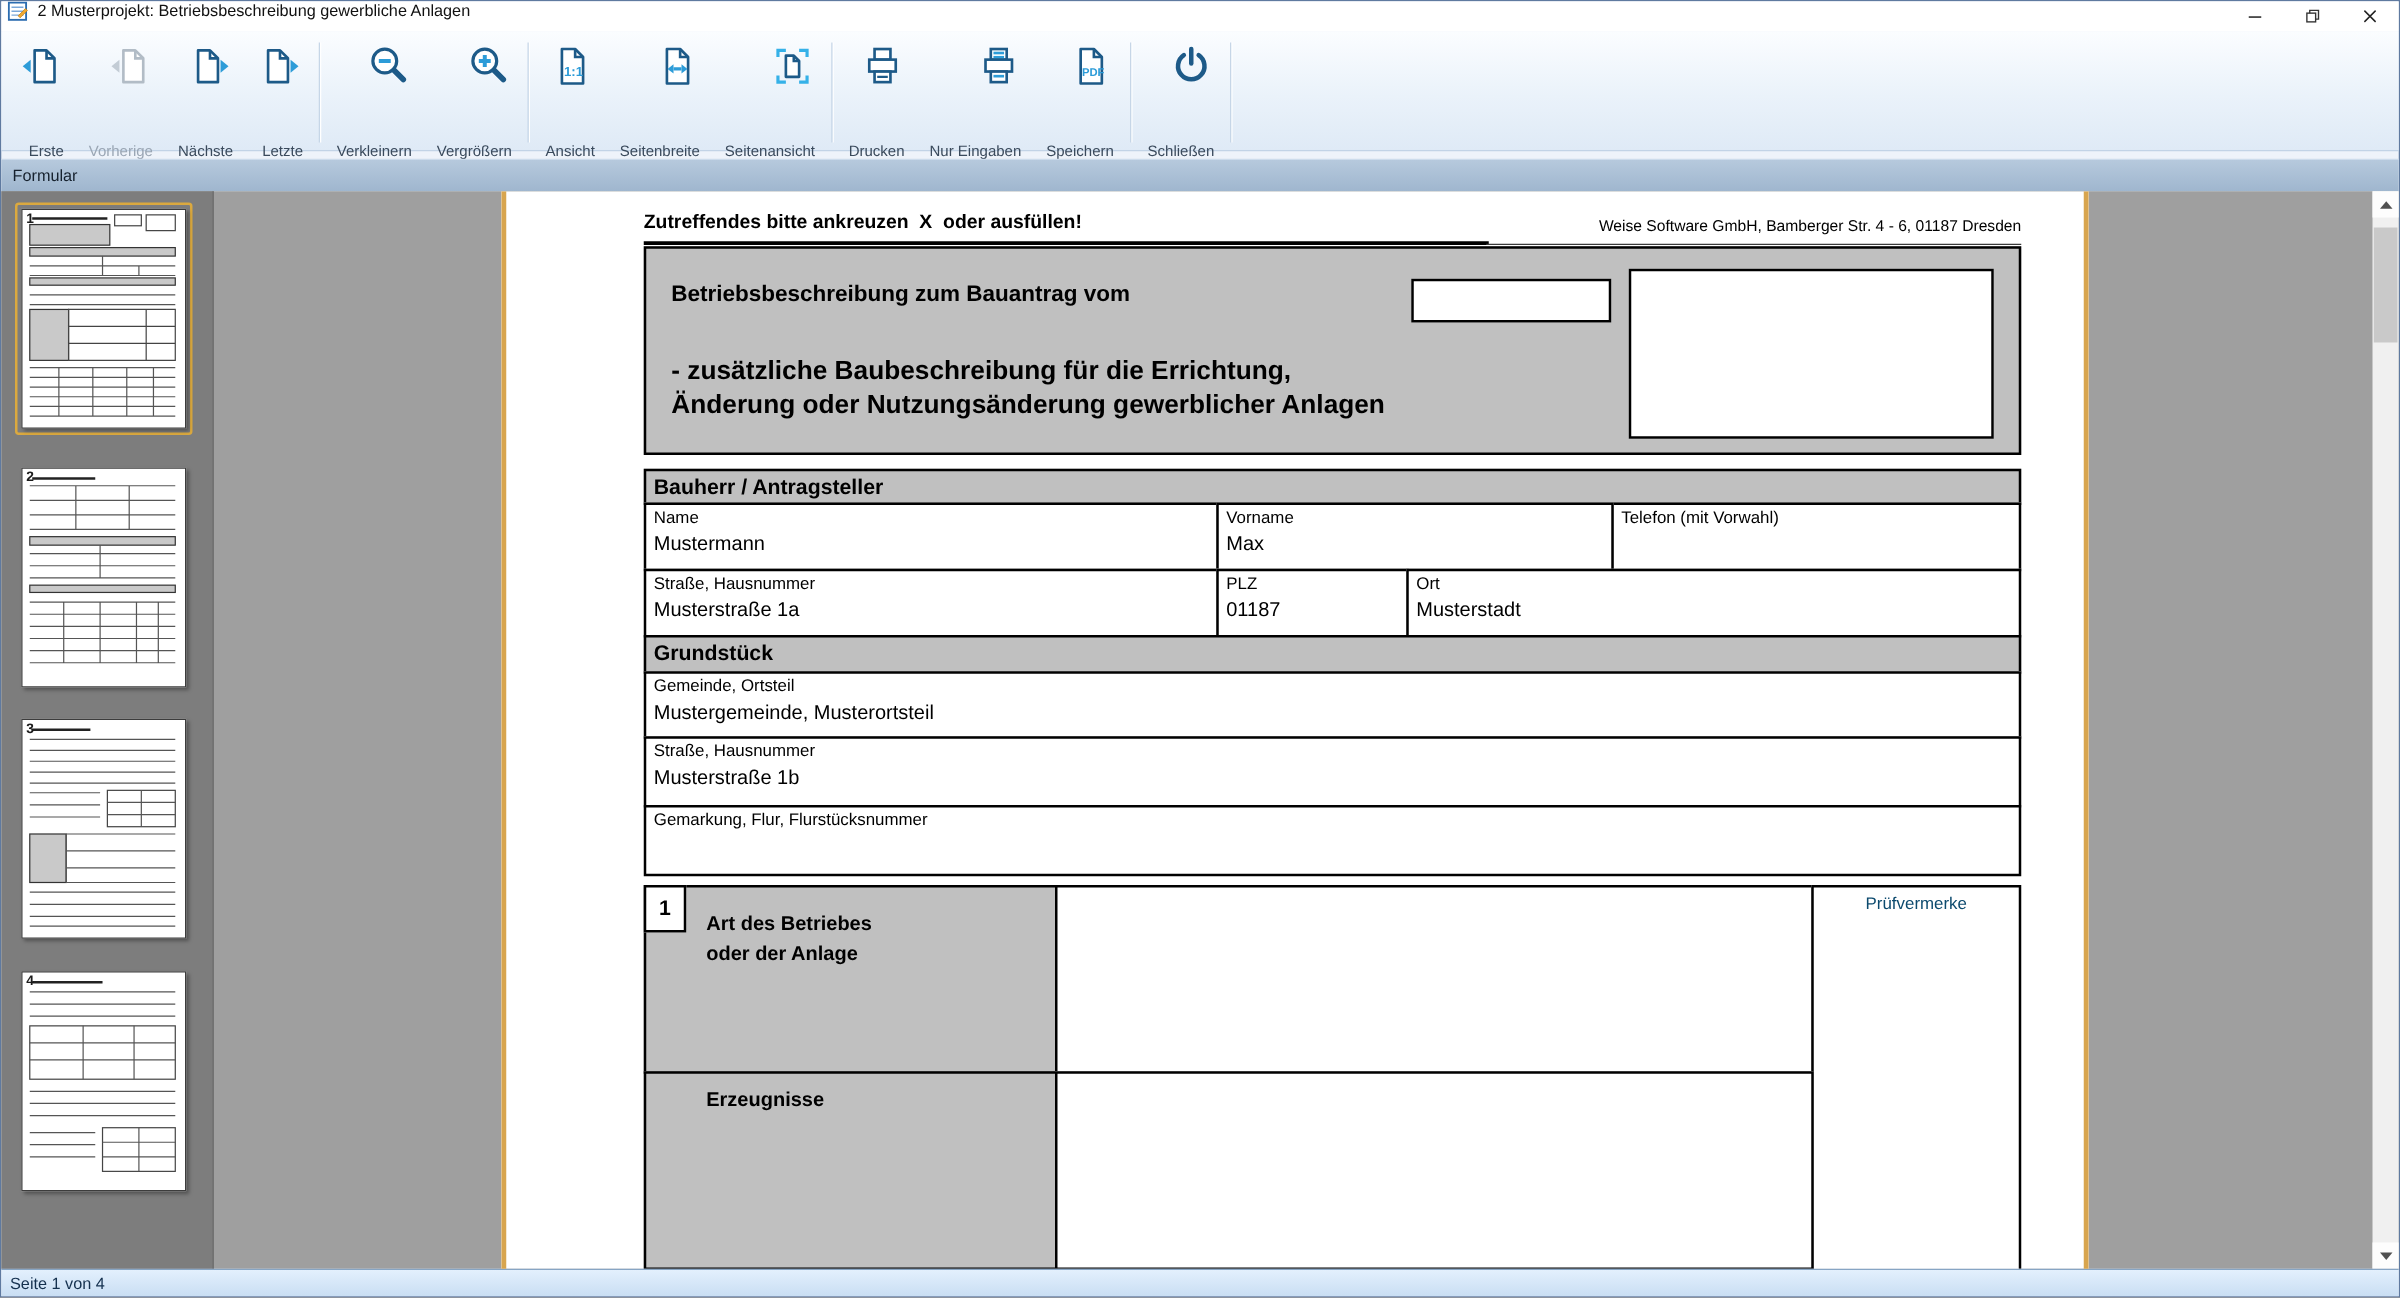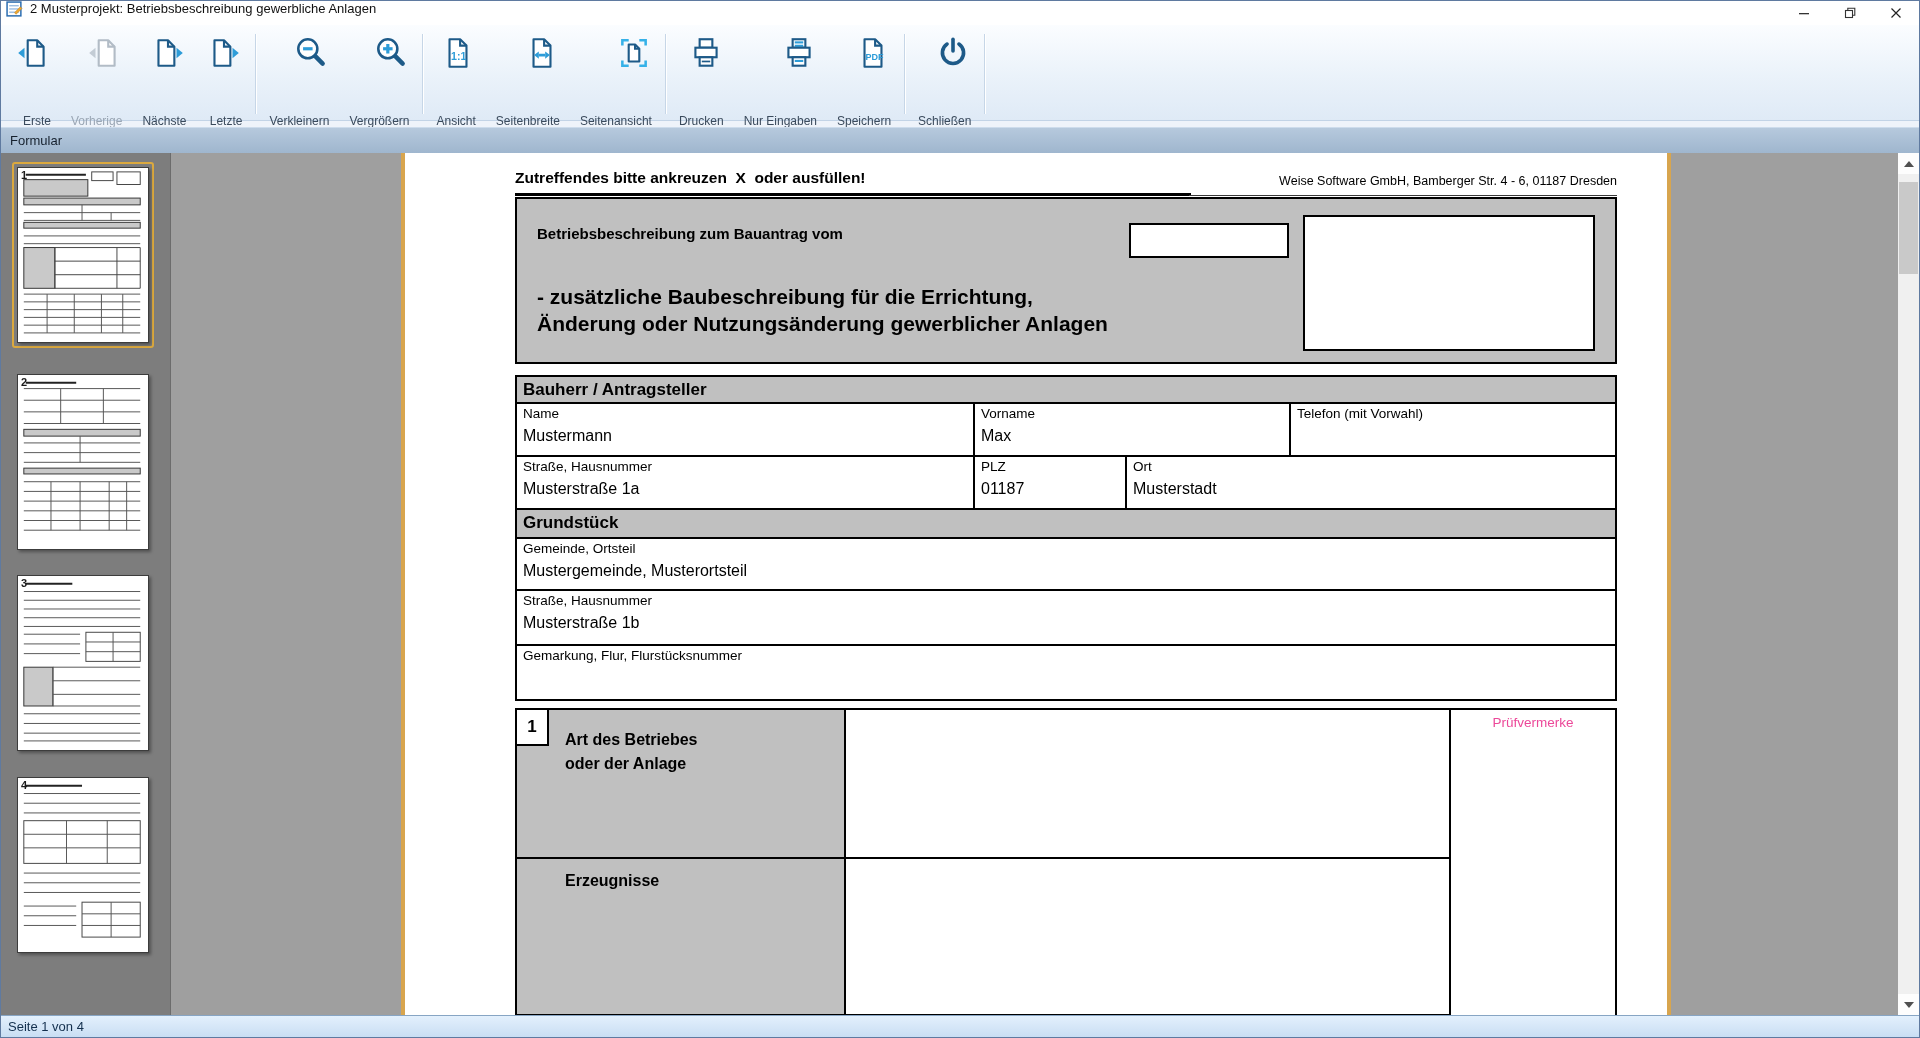--- a/index.html
+++ b/index.html
@@ -61,35 +61,35 @@
              background:linear-gradient(#e3f0fd,#c9def3);border-top:1px solid #87a5c4;
              display:flex;align-items:center;padding-left:7px;font-size:13px;color:#14304e;}
 
   
   .instruction{position:absolute;left:114px;top:16px;font-size:15.5px;font-weight:bold;color:#000;white-space:pre;}
   .vendor{position:absolute;right:54px;top:21px;font-size:12.5px;color:#000;}
   .rule-thick{position:absolute;left:114px;top:40px;width:676px;height:3px;background:#000;}
   .rule-thin{position:absolute;left:788px;top:42px;width:428px;height:1px;background:#3a3a3a;}
   .formwrap{position:absolute;left:114px;top:44px;width:1104px;height:822px;}
   .headerbox{position:absolute;left:0;top:0;width:1102px;height:167px;background:#c0c0c0;border:2px solid #000;}
-  .h-title{position:absolute;left:20px;top:26px;font-size:15px;font-weight:bold;color:#000;}
+  .h-title{position:absolute;left:20px;top:26px;font-size:18px;font-weight:bold;color:#000;}
   .h-sub{position:absolute;left:20px;font-size:21px;font-weight:bold;color:#000;}
   .datebox{position:absolute;left:612px;top:24px;width:160px;height:35px;background:#fff;border:2px solid #000;}
   .stampbox{position:absolute;left:786px;top:16px;width:292px;height:136px;background:#fff;border:2px solid #000;}
   .secbar{position:absolute;left:0;width:1102px;background:#c0c0c0;border:2px solid #000;
           font-size:17px;font-weight:bold;color:#000;padding:3px 0 0 6px;}
   .cell{position:absolute;background:#fff;border:2px solid #000;}
   .lbl{position:absolute;left:6px;top:2px;font-size:13.5px;color:#000;}
   .val{position:absolute;left:6px;top:23px;font-size:16px;color:#000;}
   .greycell{position:absolute;background:#c0c0c0;border:2px solid #000;}
   .itemlabel{position:absolute;left:48px;font-size:16px;font-weight:bold;color:#000;white-space:pre-line;line-height:24px;}
   .badge1{position:absolute;left:0;top:511px;width:34px;height:38px;background:#fff;border:2px solid #000;
           display:flex;align-items:center;justify-content:center;font-size:17px;font-weight:bold;}
   .pruefcol{position:absolute;left:934px;top:511px;width:168px;height:311px;background:#fff;border:2px solid #000;}
-  .prueflabel{position:absolute;left:0;right:0;top:5px;text-align:center;font-size:13.5px;color:#ec4899;}
+  .prueflabel{position:absolute;left:0;right:0;top:5px;text-align:center;font-size:13.5px;color:#0c4a6e;}
 </style>
 </head>
 <body>
 
 <div class="app">
 
   <div class="titlebar">
     <span class="appicon">
       <svg viewBox="0 0 16 16">
           <rect x="1" y="1" width="13" height="13" fill="#fff" stroke="#2b6cb0" stroke-width="1.4"></rect>

